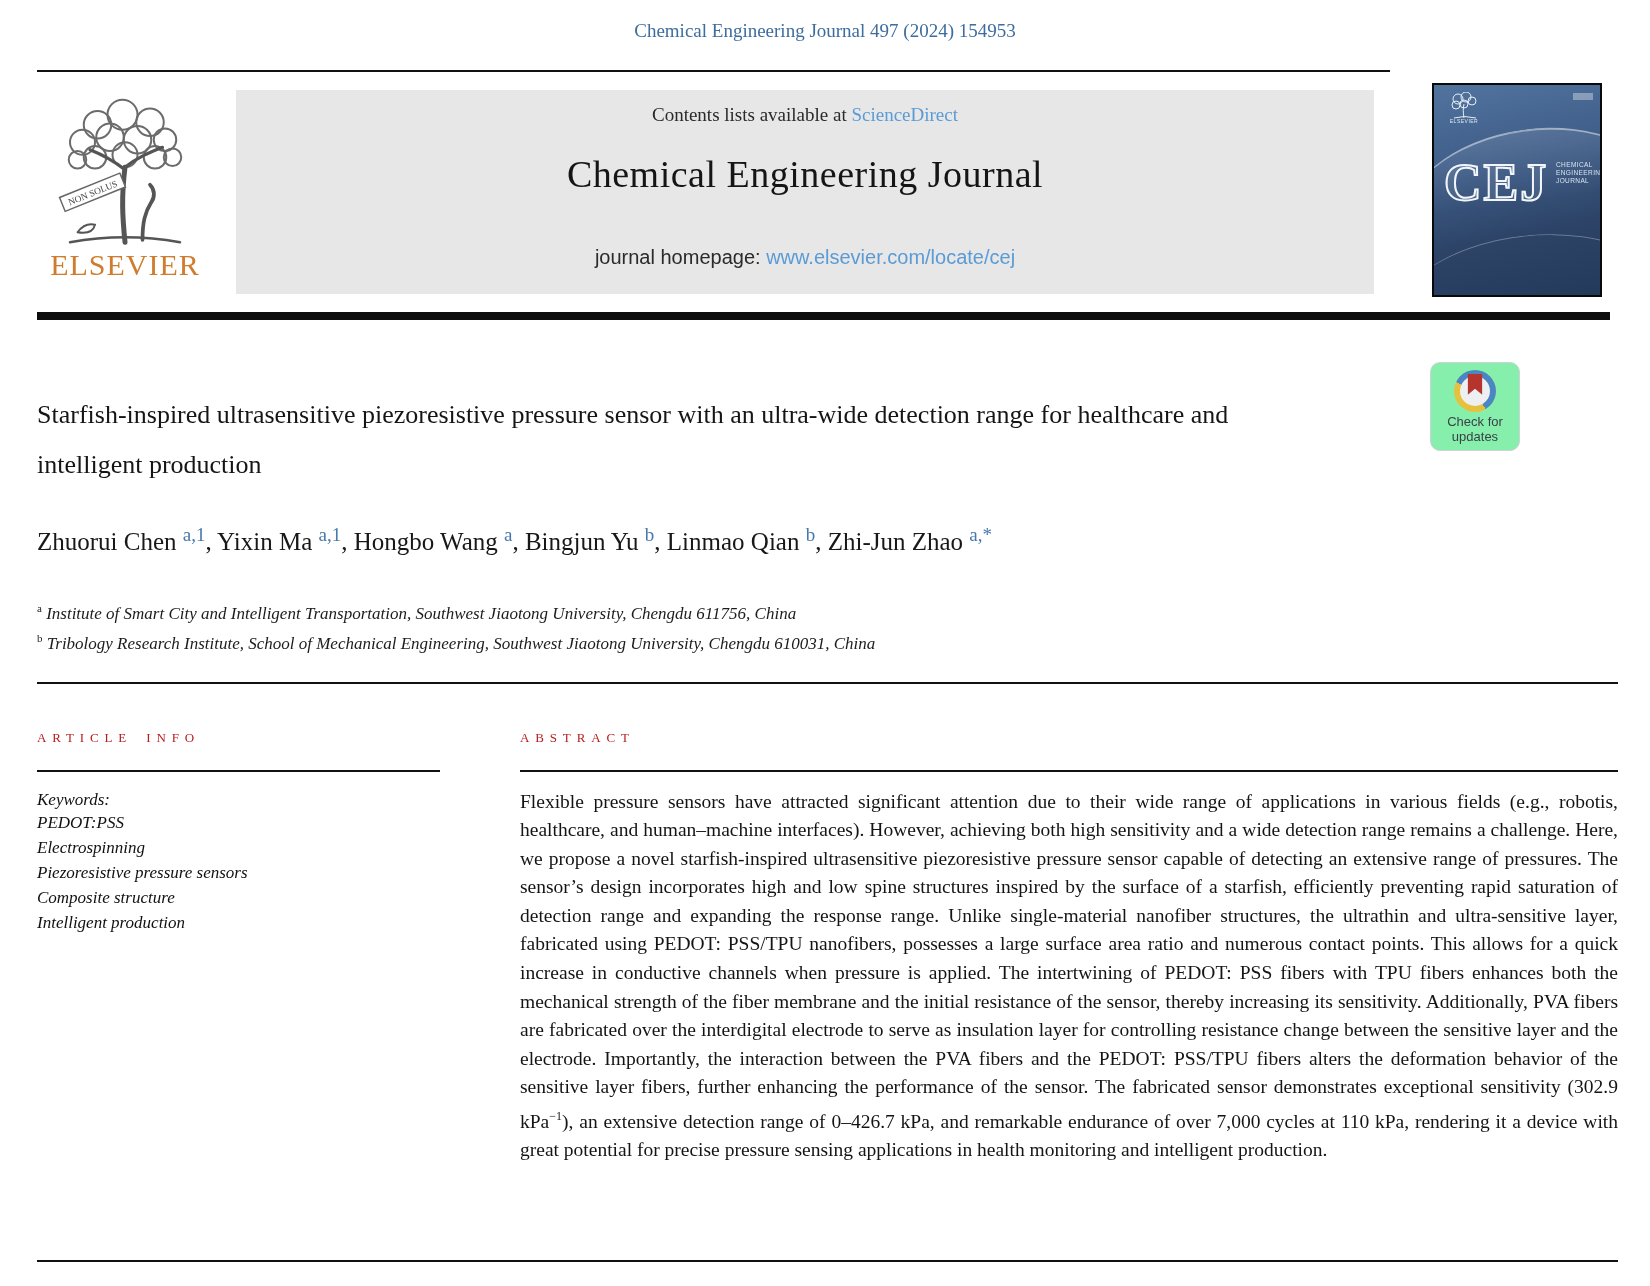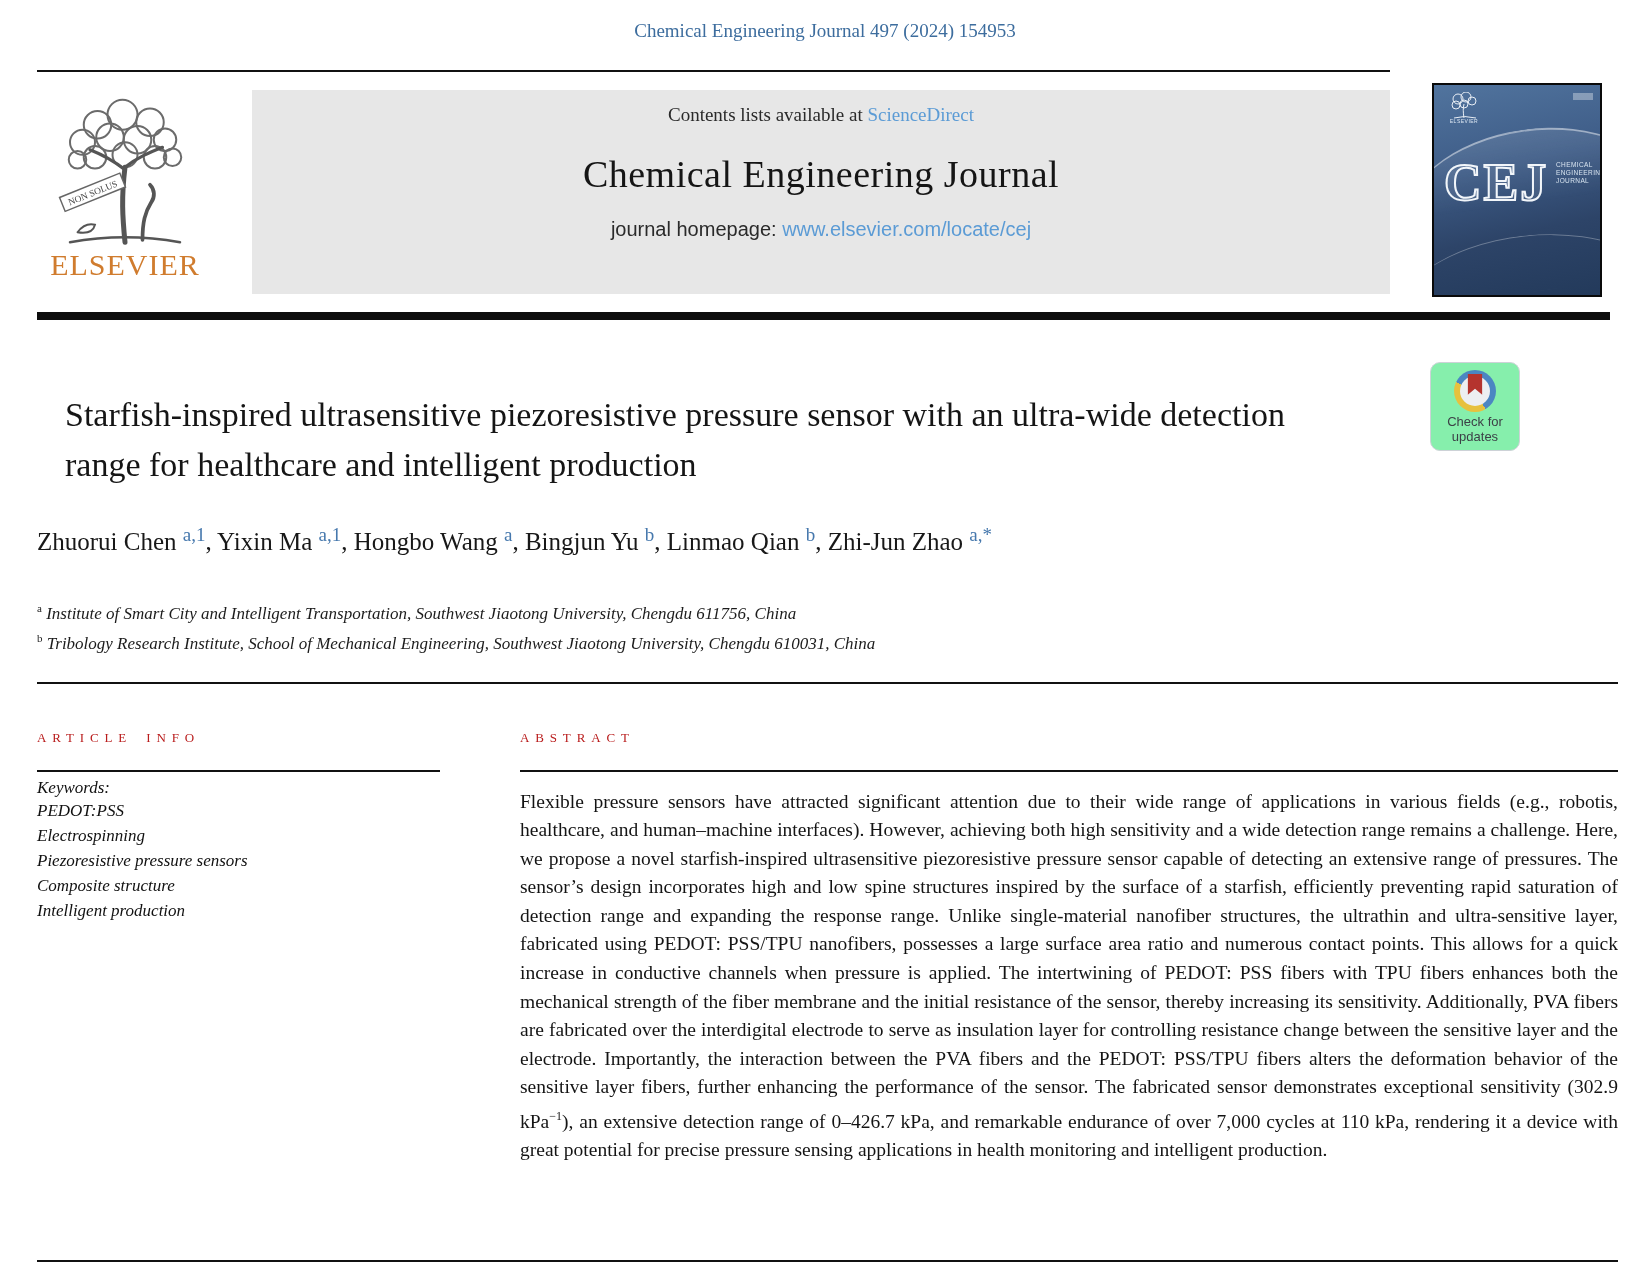--- a/index.html
+++ b/index.html
@@ -10,25 +10,25 @@
   
   .citation{top:20px;left:0;width:100%;text-align:center;font-size:19px;color:#3d6d9e;}
 
   
   .rule-top{left:37px;top:70px;width:1353px;height:2px;background:#111;}
   .rule-thick{left:37px;top:312px;width:1573px;height:8px;background:#0d0d0d;}
   .rule-info-top{left:37px;top:682px;width:1581px;height:2px;background:#111;}
   .rule-bottom{left:37px;top:1260px;width:1581px;height:2px;background:#111;}
 
   
-  .banner{left:252px;top:90px;width:1138px;height:204px;background:#e7e7e7;text-align:center;}
+  .banner{left:236px;top:90px;width:1138px;height:204px;background:#e7e7e7;text-align:center;}
   .contents-line{margin-top:14px;font-size:19px;color:#2a2a2a;}
   .link{color:#5b9bd5;text-decoration:none;cursor:pointer;}
   .journal-title{margin-top:26px;font-size:38px;color:#151515;letter-spacing:.5px;}
-  .homepage-line{margin-top:22px;font-size:20px;color:#2a2a2a;
+  .homepage-line{margin-top:50px;font-size:20px;color:#2a2a2a;
                  font-family:"Liberation Sans","DejaVu Sans",sans-serif;}
 
   
   .elsevier{left:37px;top:92px;width:176px;height:202px;text-align:center;}
   .elsevier svg{display:block;margin:0 auto;}
   .elsevier-word{font-size:30px;letter-spacing:1px;color:#d07c2e;margin-top:-2px;}
 
   
   .cover{left:1432px;top:83px;width:170px;height:214px;border:2px solid #0a0a0a;box-sizing:border-box;
          background:linear-gradient(168deg,#51749e 0%,#3e5c87 38%,#2d4468 68%,#233a5b 100%);overflow:hidden;}
@@ -54,32 +54,32 @@
          border-radius:10px;text-align:center;cursor:pointer;}
   .cm-circle{width:42px;height:42px;border-radius:50%;margin:7px auto 2px;position:relative;
              background:conic-gradient(#4b86c2 0 150deg,#e7c13d 150deg 295deg,#4b86c2 295deg 360deg);}
   .cm-circle::after{content:"";position:absolute;inset:6px;background:#edeff1;border-radius:50%;}
   .cm-mark{position:absolute;left:50%;top:4px;transform:translateX(-50%);width:15px;height:21px;
            background:#b5342e;clip-path:polygon(0 0,100% 0,100% 100%,50% 70%,0 100%);z-index:2;}
   .badge-text{font-size:13px;line-height:15px;color:#3c4147;
               font-family:"Liberation Sans","DejaVu Sans",sans-serif;}
 
   
-  .title{left:37px;top:390px;width:1250px;font-size:34px;line-height:50px;color:#151515;margin-left:28px;}
+  .title{left:37px;top:390px;width:1250px;font-size:26px;line-height:50px;color:#151515;}
   .authors{left:37px;top:524px;width:1450px;font-size:25px;color:#181818;}
   .author-sup{font-size:19px;color:#4678ad;}
   .affils{left:37px;top:596px;width:1450px;font-size:17px;line-height:25px;font-style:italic;color:#1c1c1c;}
   .affil-sup{font-size:11px;font-style:normal;}
 
   
   .col-head{font-size:13px;letter-spacing:.45em;word-spacing:.4em;color:#b91c1c;}
   .col-rule{height:1.5px;background:#111;margin-top:24px;}
   .left-col{left:37px;top:730px;width:403px;}
   .right-col{left:520px;top:730px;width:1098px;}
-  .kw-label{margin-top:6px;font-style:italic;font-size:17px;}
+  .kw-label{margin-top:18px;font-style:italic;font-size:17px;}
   .kw-item{font-size:17px;line-height:25px;font-style:italic;}
   .abstract-text{margin-top:16px;font-size:19.5px;line-height:28.6px;text-align:justify;color:#141414;}
   .abstract-text sup{font-size:12px;}
 </style>
 </head>
 <body>
 
 <div class="page">
 
   <div class="abs citation">Chemical Engineering Journal 497 (2024) 154953</div>

